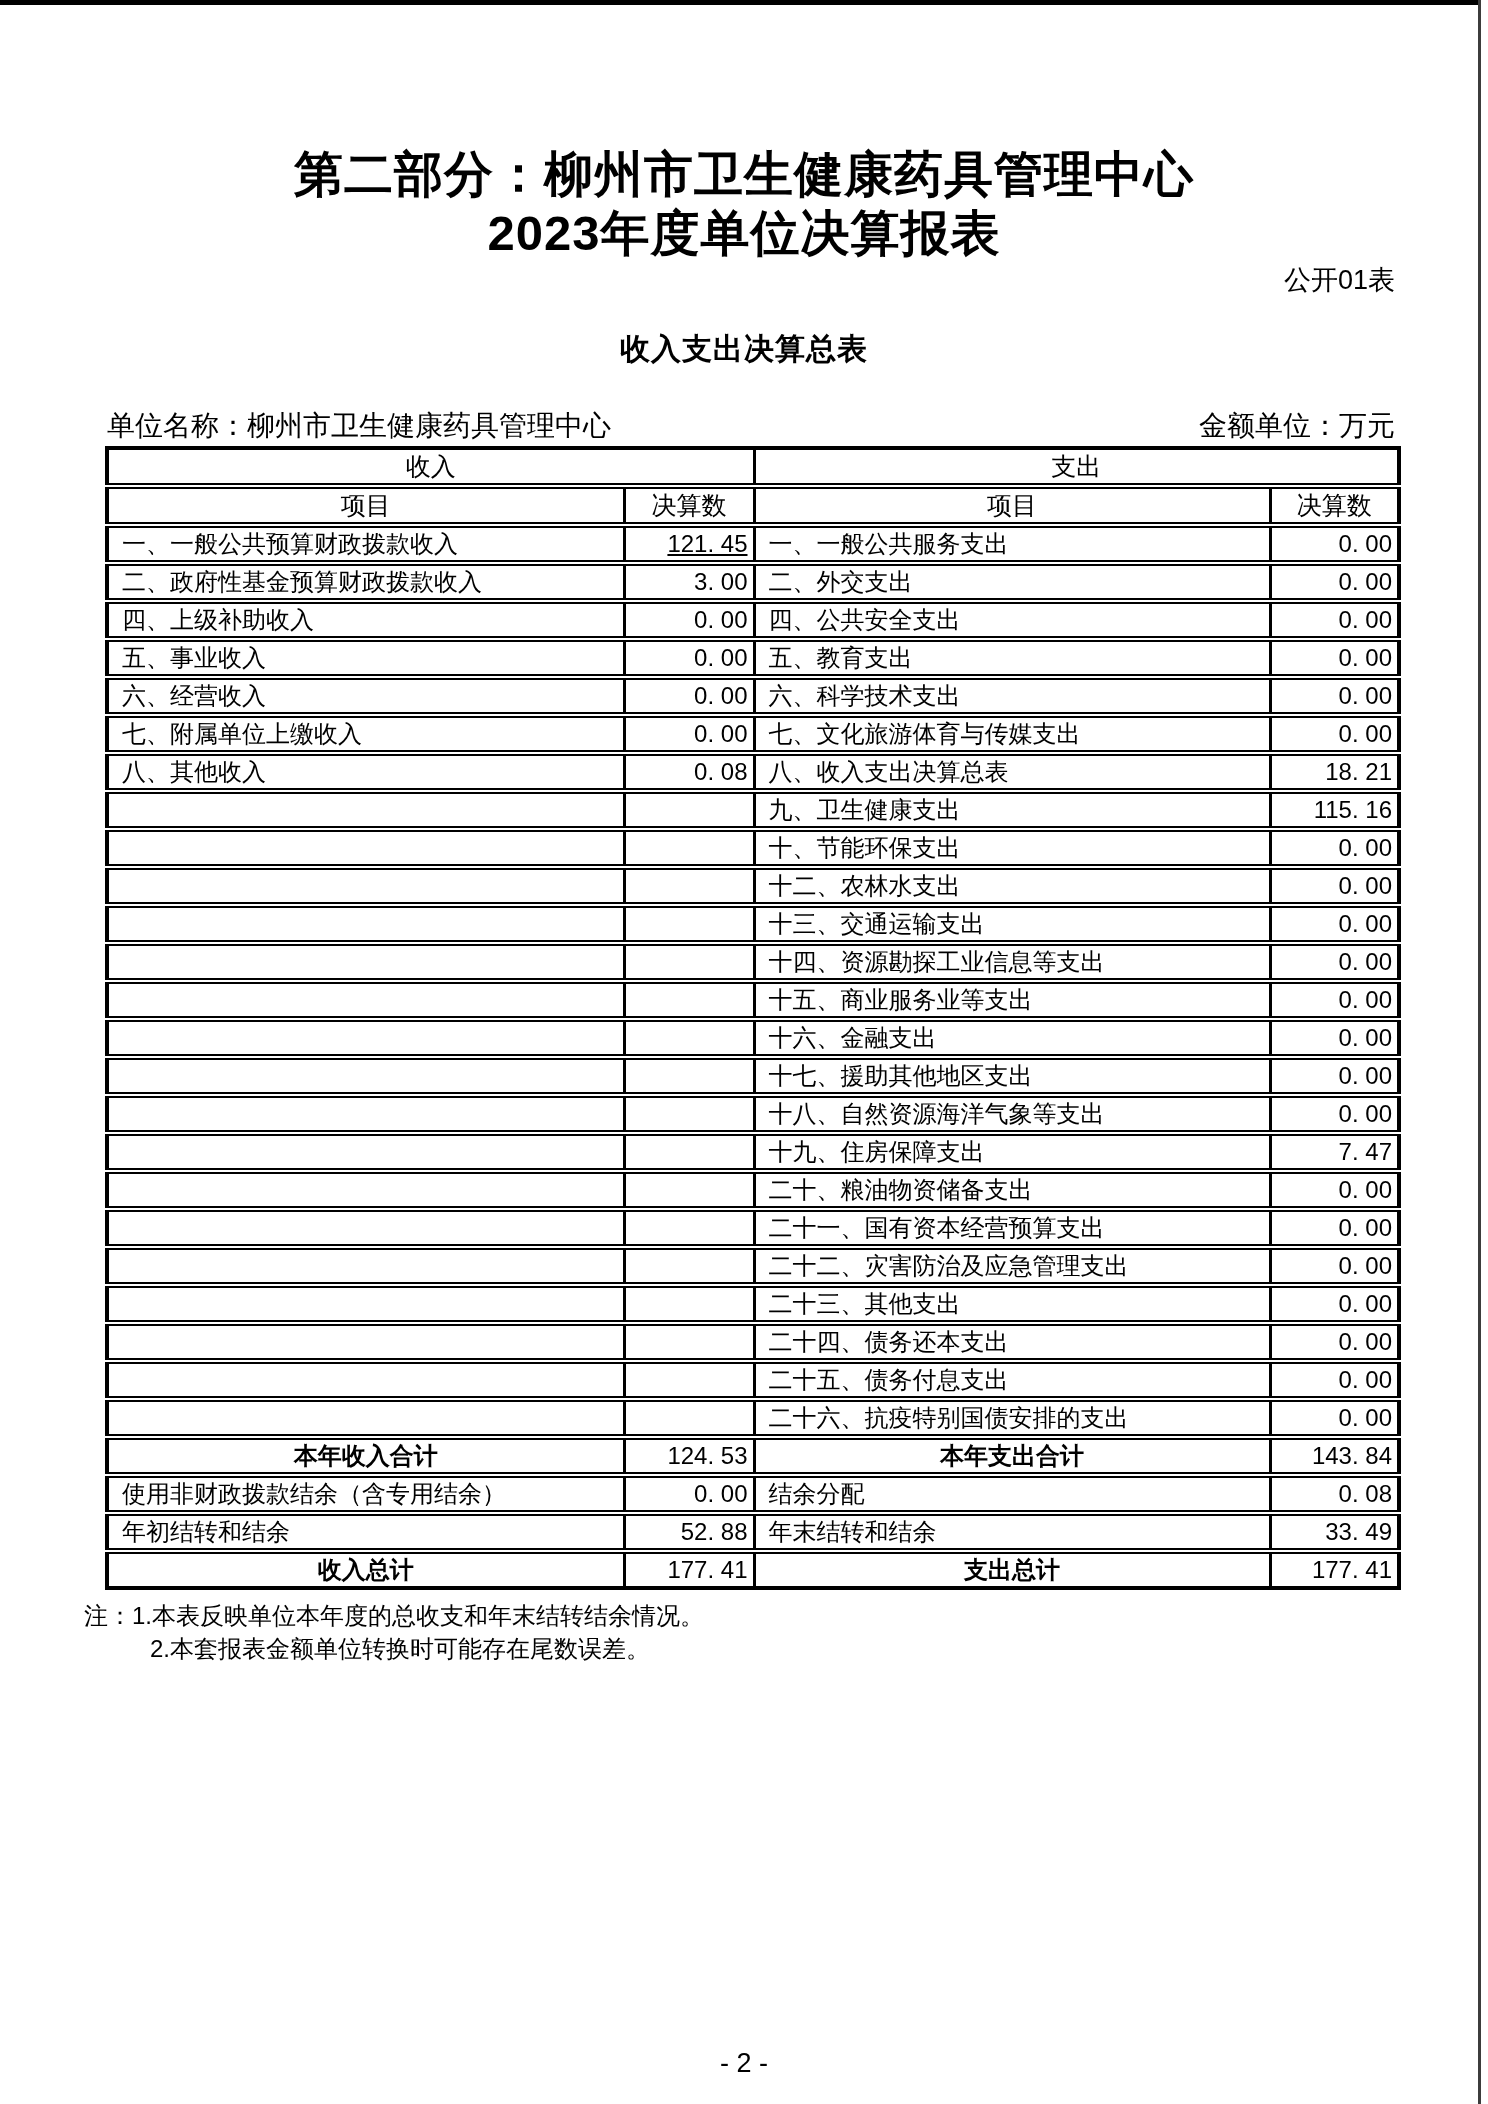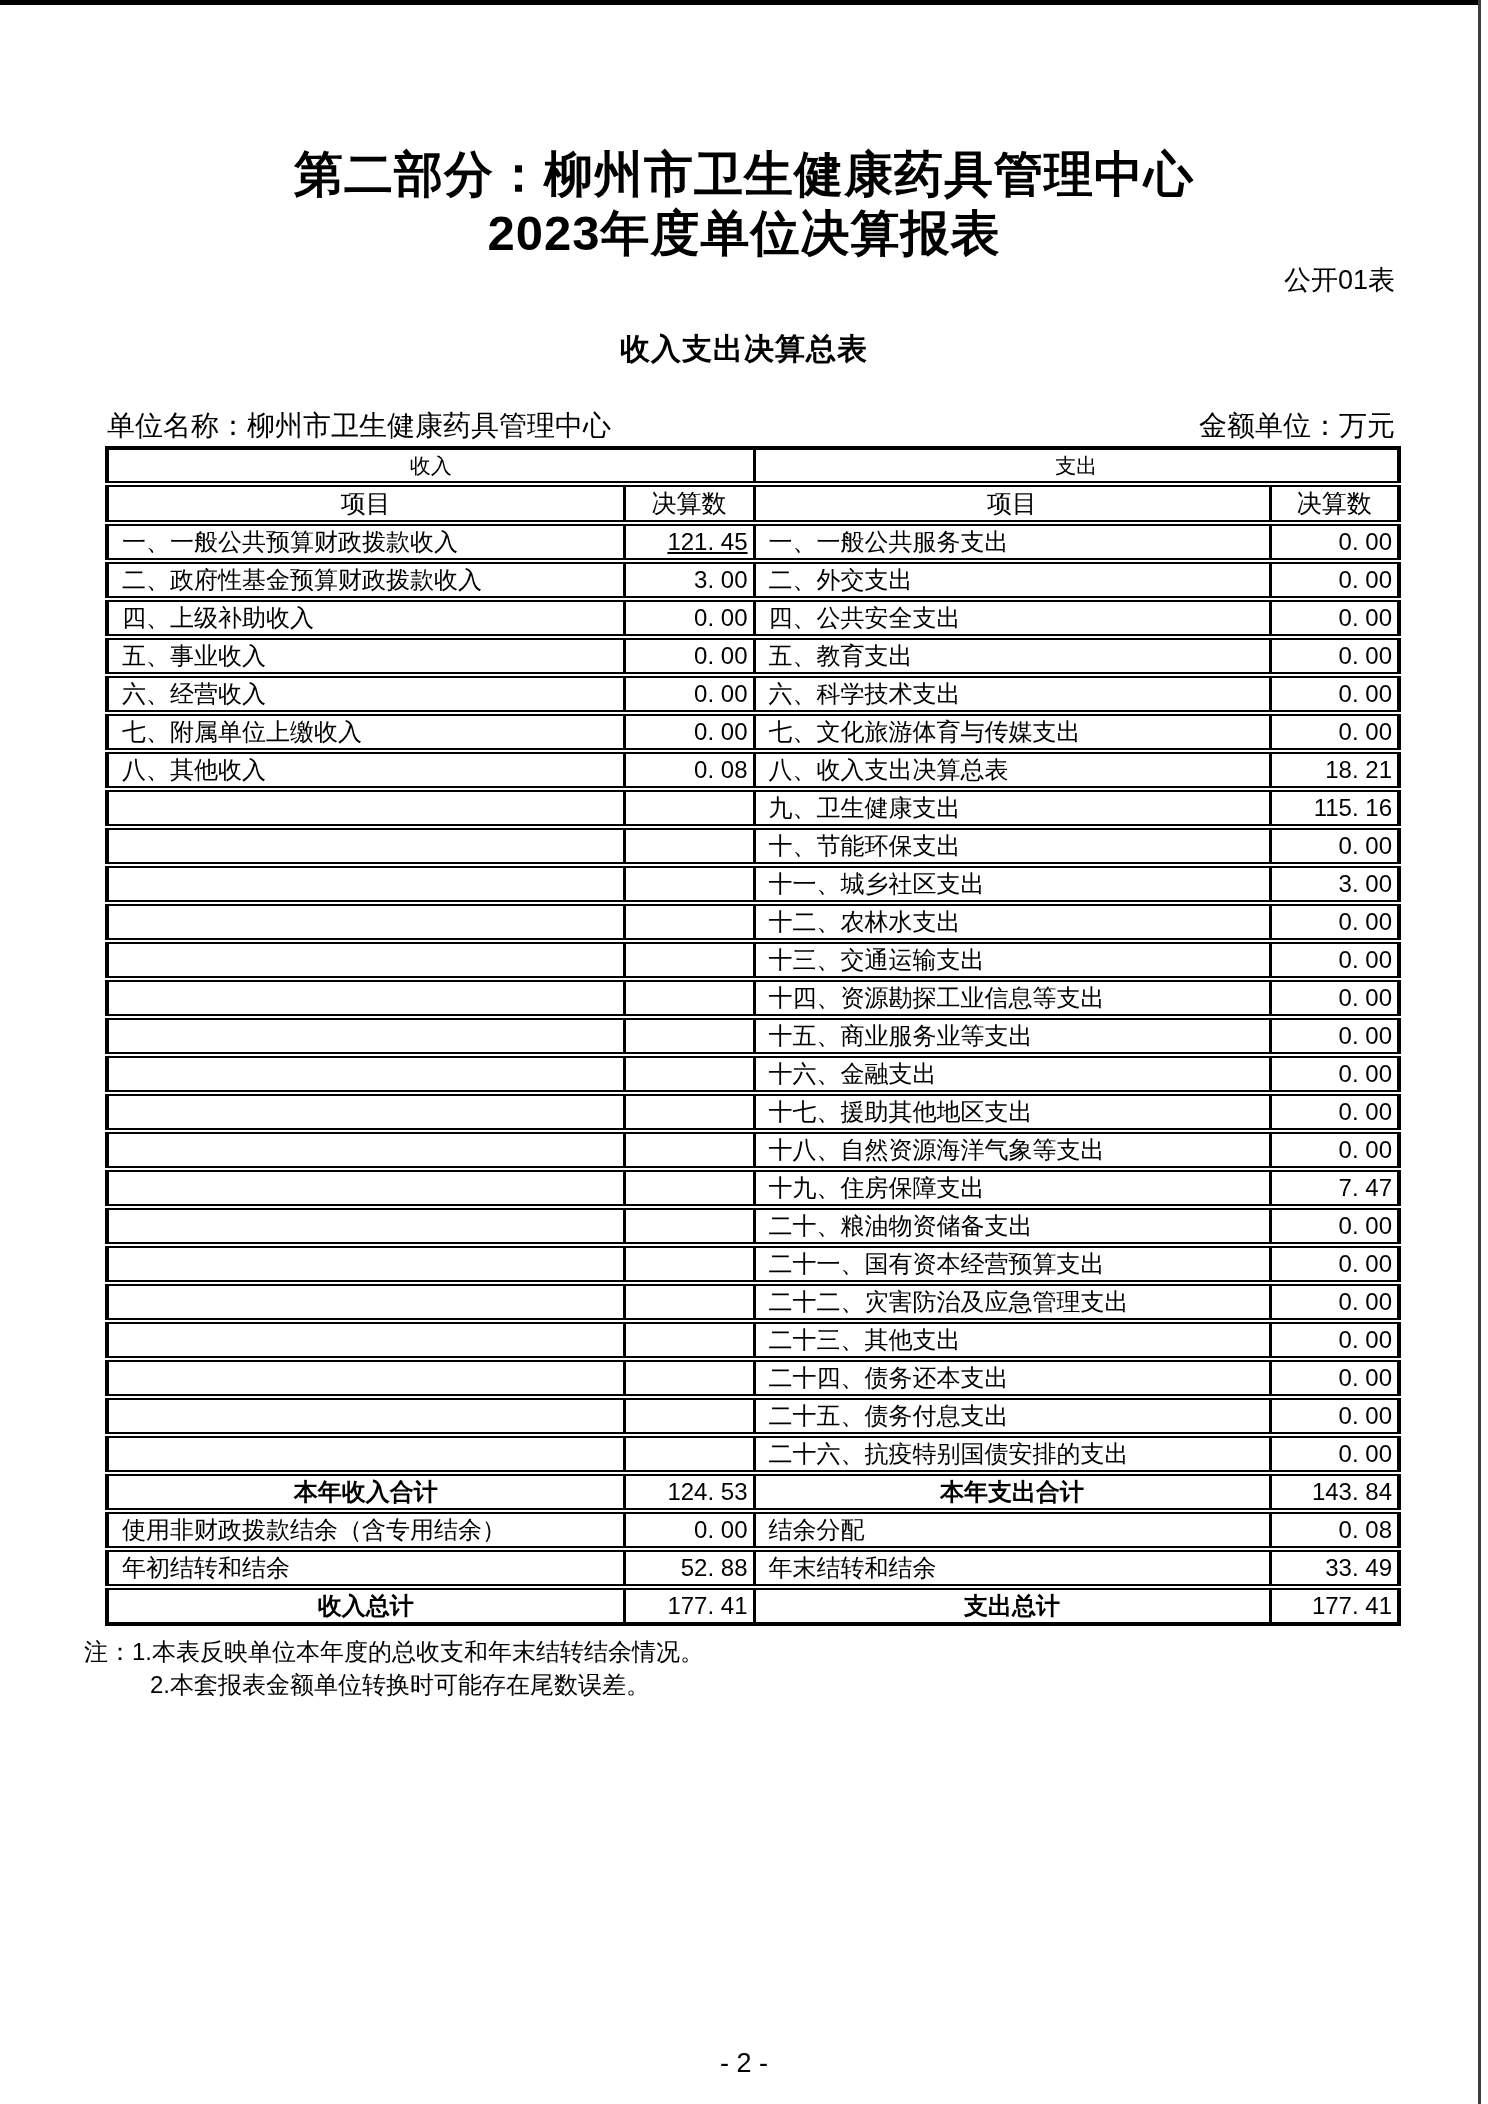--- a/index.html
+++ b/index.html
@@ -74,21 +74,21 @@
     border-bottom:6px double var(--ink);
     height:33px;
     white-space:nowrap;
     overflow:hidden;
     font-weight:normal;
     vertical-align:middle;
   }
   .budget-table thead tr:first-child th{
     border-top:4px solid var(--ink);
     height:36px;
-    font-size:21px;
+    font-size:25px;
   }
   .budget-table thead tr:last-child th{height:34px;font-size:25px;}
   .budget-table tbody tr:last-child td{border-bottom:4px solid var(--ink);}
   .budget-table th{text-align:center;}
   .cell-item{text-align:left;padding-left:13px;}
   .cell-num{text-align:right;padding-right:5px;}
   td.cell-total.cell-item{
     text-align:center;
     font-weight:bold;
     padding-left:0;
@@ -200,26 +200,20 @@
         </tr>
         <tr>
           <td class="cell-item"></td>
           <td class="cell-num"></td>
           <td class="cell-item">十、节能环保支出</td>
           <td class="cell-num">0. 00</td>
         </tr>
         <tr>
           <td class="cell-item"></td>
           <td class="cell-num"></td>
-          <td class="cell-item">十一、城乡社区支出</td>
-          <td class="cell-num">3. 00</td>
-        </tr>
-        <tr>
-          <td class="cell-item"></td>
-          <td class="cell-num"></td>
           <td class="cell-item">十二、农林水支出</td>
           <td class="cell-num">0. 00</td>
         </tr>
         <tr>
           <td class="cell-item"></td>
           <td class="cell-num"></td>
           <td class="cell-item">十三、交通运输支出</td>
           <td class="cell-num">0. 00</td>
         </tr>
         <tr>

